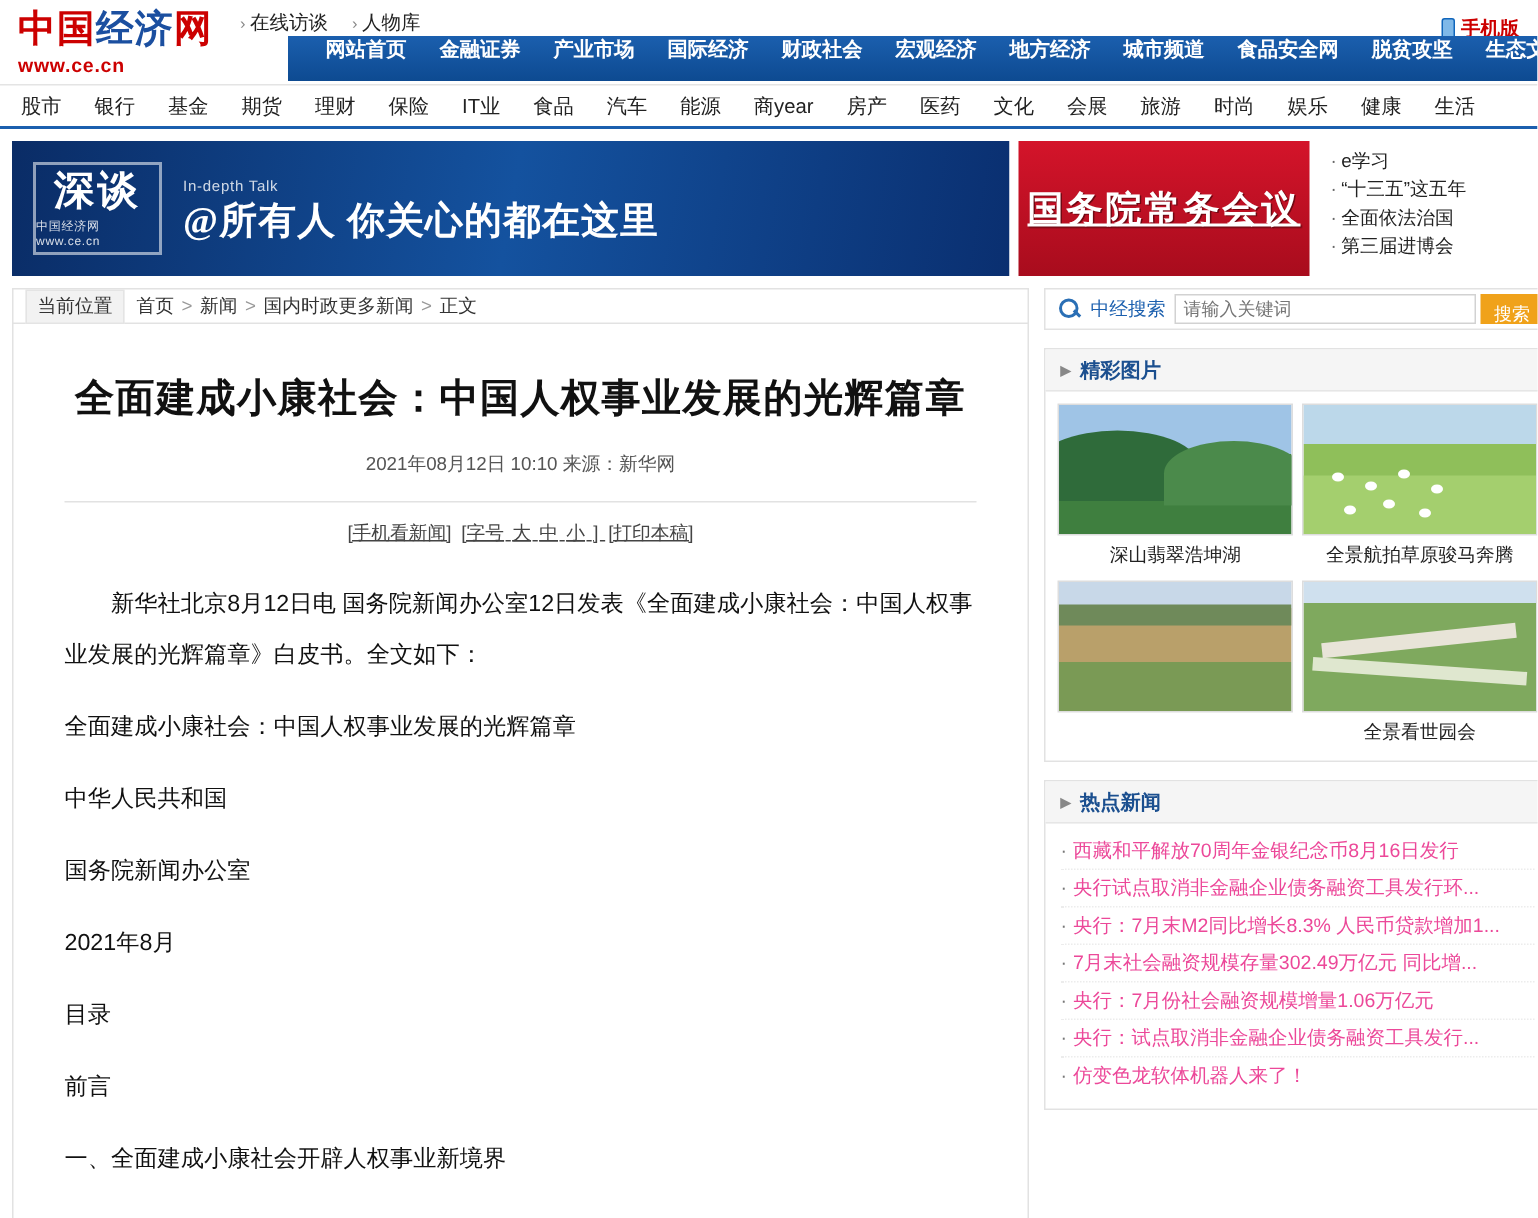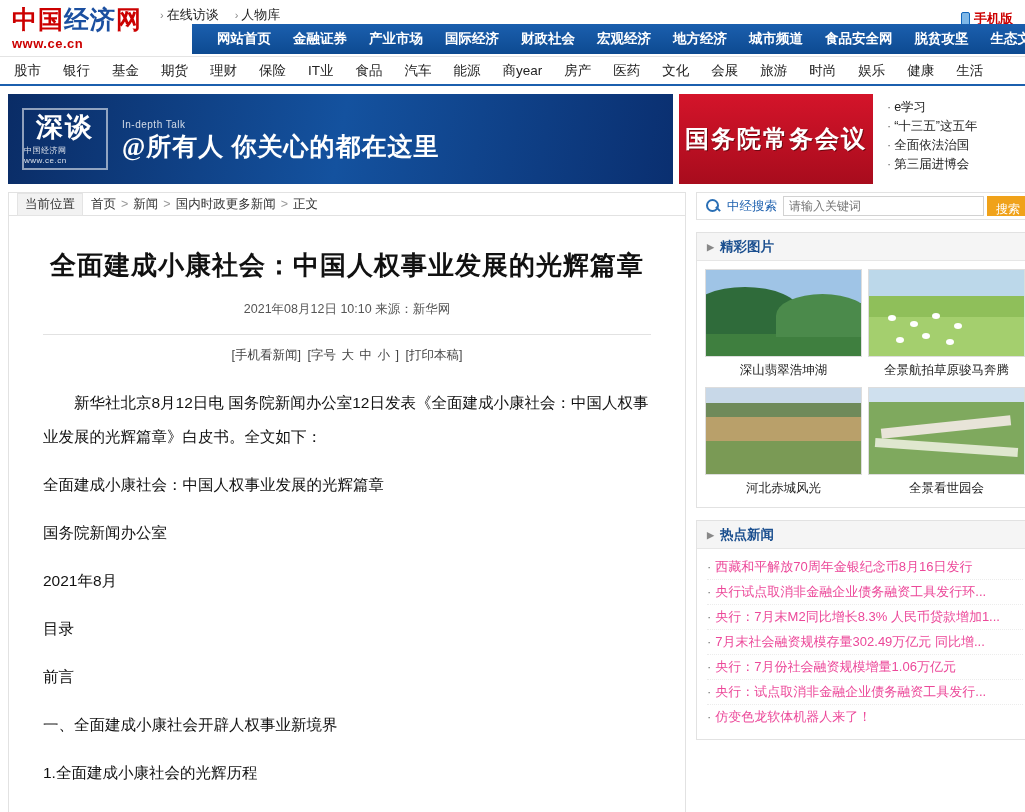--- a/index.html
+++ b/index.html
@@ -71,21 +71,20 @@
   }
 
   
   .navbar {
     position: absolute;
     left: 192px; top: 24px;
     right: 0;
     height: 30px;
     background: linear-gradient(#1b5fae, #0d4a91);
     display: flex;
-    align-items: center;
     padding-left: 14px;
     gap: 0;
   }
   .navbar a {
     color: #fff;
     font-size: 13.5px;
     text-decoration: none;
     font-weight: bold;
     padding: 0 11px;
     white-space: nowrap;
@@ -154,20 +153,21 @@
     width: 194px;
     background: linear-gradient(#d4142a, #a80c1d);
     color: #fff;
     display: flex; align-items: center; justify-content: center;
     flex: none;
   }
   .banner-red .t {
     font-family: "Liberation Serif", serif;
     font-size: 24px; font-weight: bold; letter-spacing: 2px;
     text-shadow: 1px 1px 0 #6e0812;
+    text-decoration: underline;
   }
   .banner-links {
     width: 138px;
     flex: none;
     padding: 4px 0 0 8px;
     font-size: 12.5px;
   }
   .banner-links div {
     color: #222;
     line-height: 19px;
@@ -228,21 +228,21 @@
     margin-bottom: 16px;
   }
   .tools {
     text-align: center;
     font-size: 12.5px;
     color: #444;
     border-top: 1px solid #e2e2e2;
     padding-top: 12px;
     margin-bottom: 22px;
   }
-  .tools span { margin: 0 1px; }
+  .tools span { margin: 0 1px; text-decoration: underline; }
   .body-text p {
     font-size: 15.5px;
     line-height: 34px;
     color: #111;
     margin: 0 0 14px 0;
     text-indent: 0;
   }
   .body-text p.ind { text-indent: 2em; }
 
   
@@ -465,20 +465,21 @@
           <span>中</span>
           <span>小</span>
           <span>]</span>
         </span>
         <span>[打印本稿]</span>
       </div>
 
       <div class="body-text">
         <p class="ind">新华社北京8月12日电 国务院新闻办公室12日发表《全面建成小康社会：中国人权事业发展的光辉篇章》白皮书。全文如下：</p>
         <p>全面建成小康社会：中国人权事业发展的光辉篇章</p>
+        <p>中华人民共和国</p>
         <p>国务院新闻办公室</p>
         <p>2021年8月</p>
         <p>目录</p>
         <p>前言</p>
         <p>一、全面建成小康社会开辟人权事业新境界</p>
         <p>1.全面建成小康社会的光辉历程</p>
 
       </div>
     </div>
   </div>
@@ -501,21 +502,20 @@
         <div class="pic">
           <div class="ph p1"></div>
           <div class="cap">深山翡翠浩坤湖</div>
         </div>
         <div class="pic">
           <div class="ph p2"></div>
           <div class="cap">全景航拍草原骏马奔腾</div>
         </div>
         <div class="pic">
           <div class="ph p3"></div>
-          <div class="cap">河北赤城风光</div>
         </div>
         <div class="pic">
           <div class="ph p4"></div>
           <div class="cap">全景看世园会</div>
         </div>
       </div>
     </div>
 
     <div class="panel">
       <div class="panel-hd">

